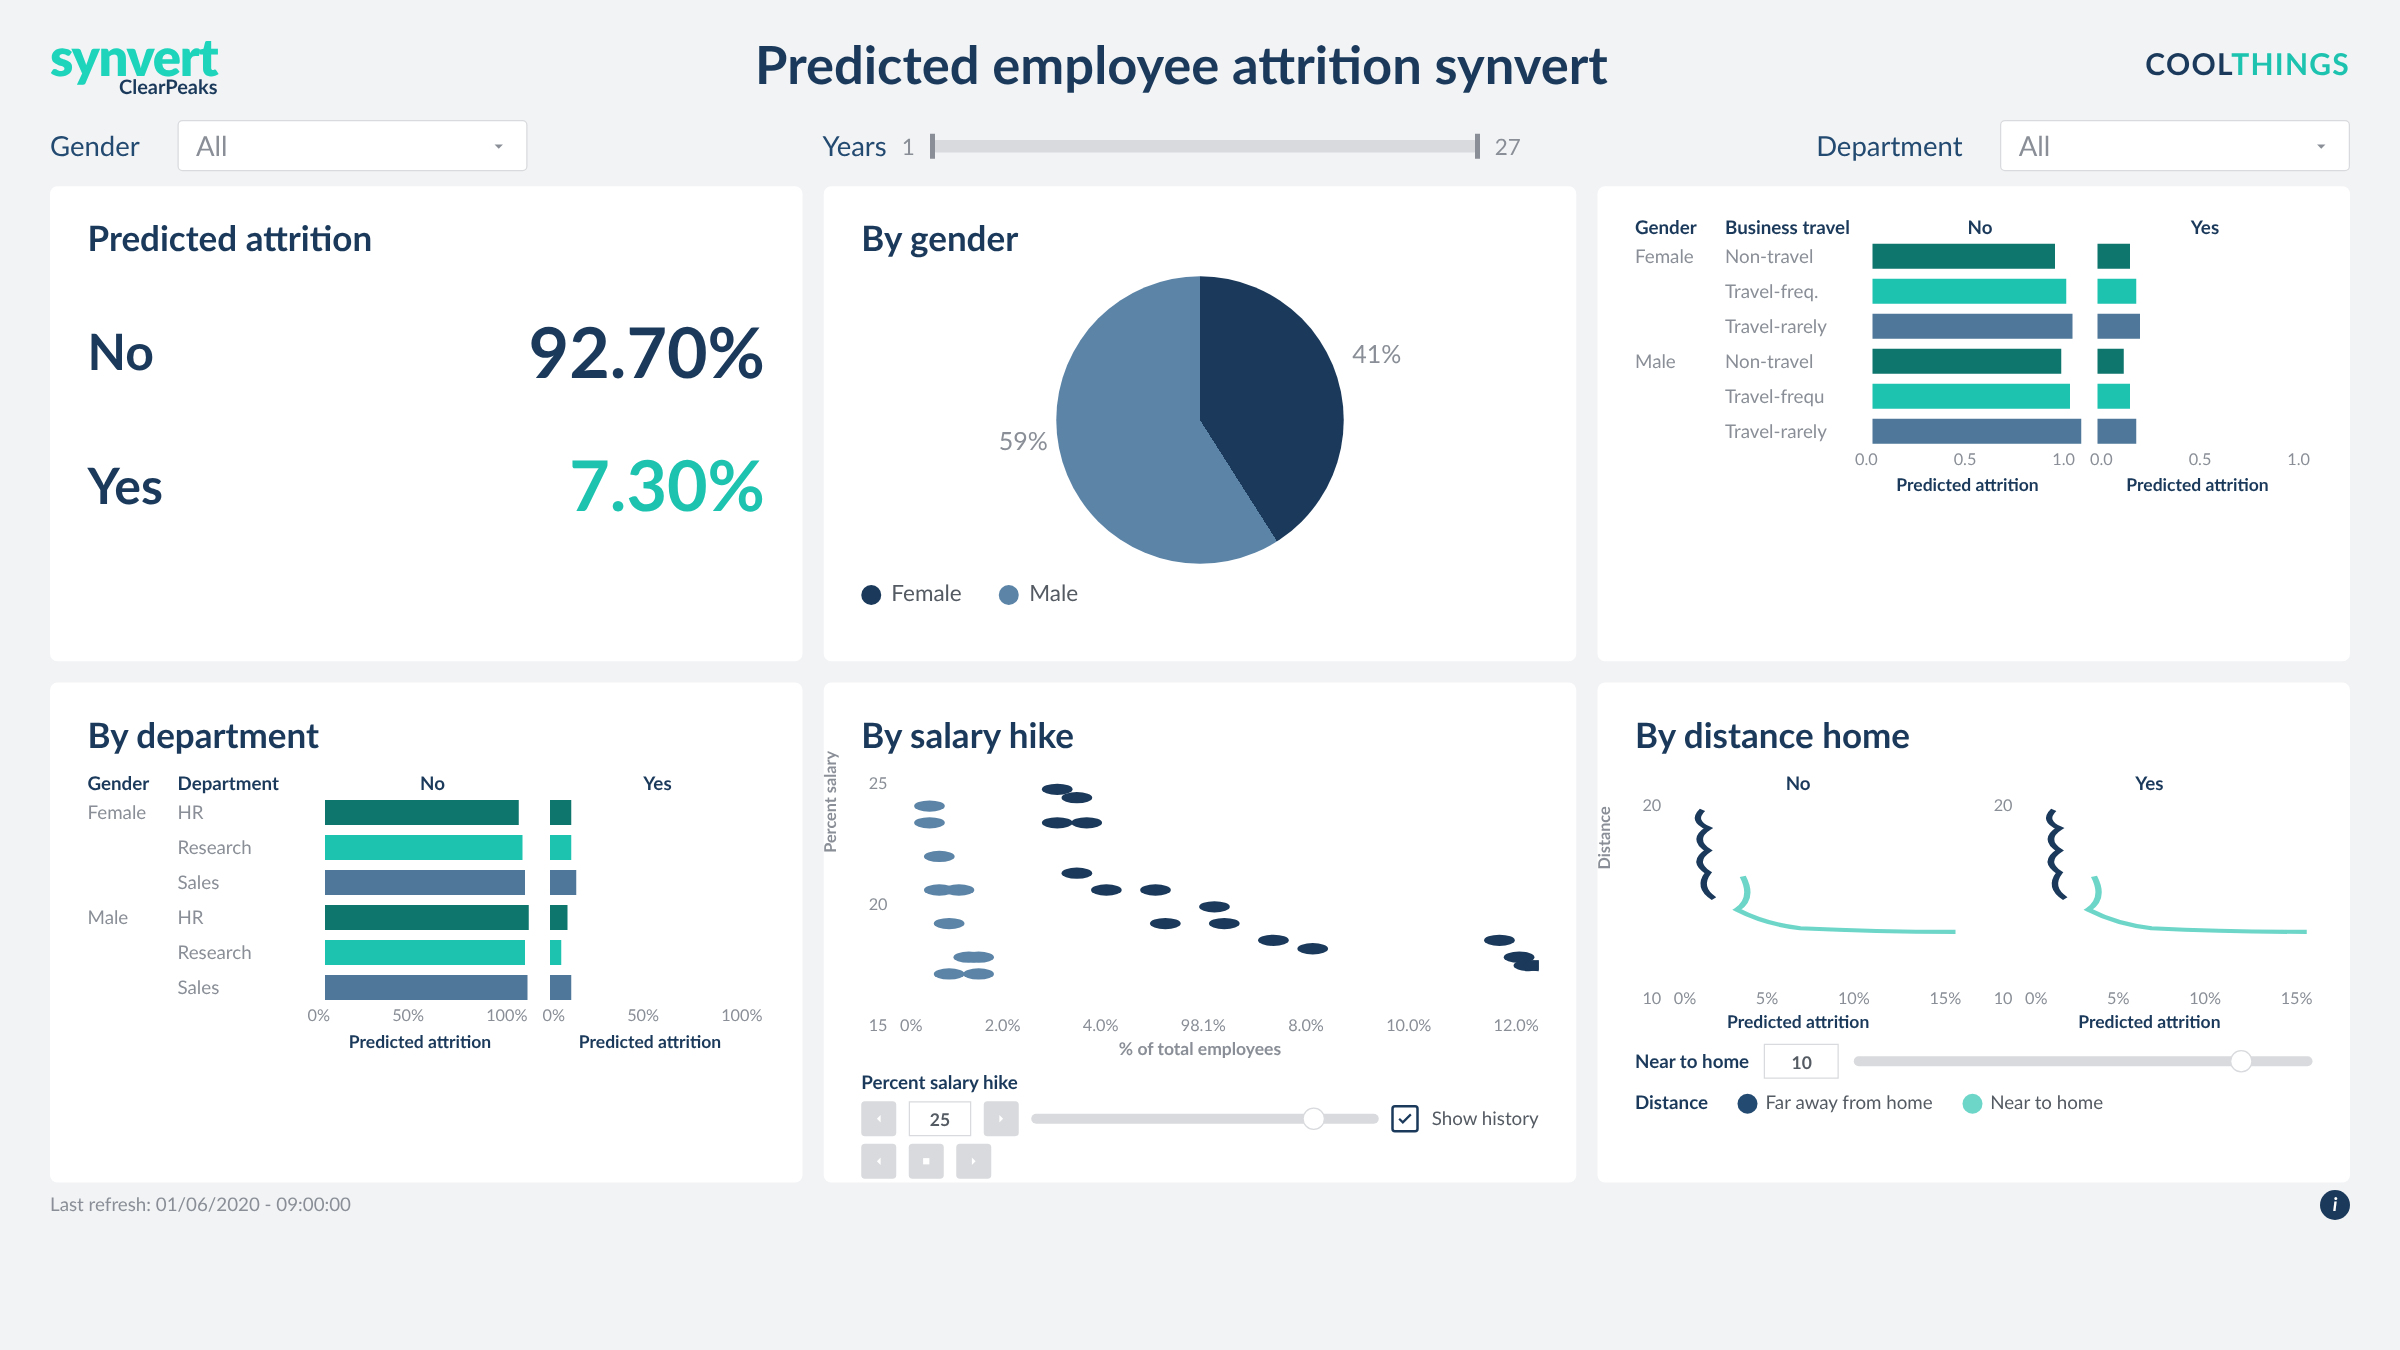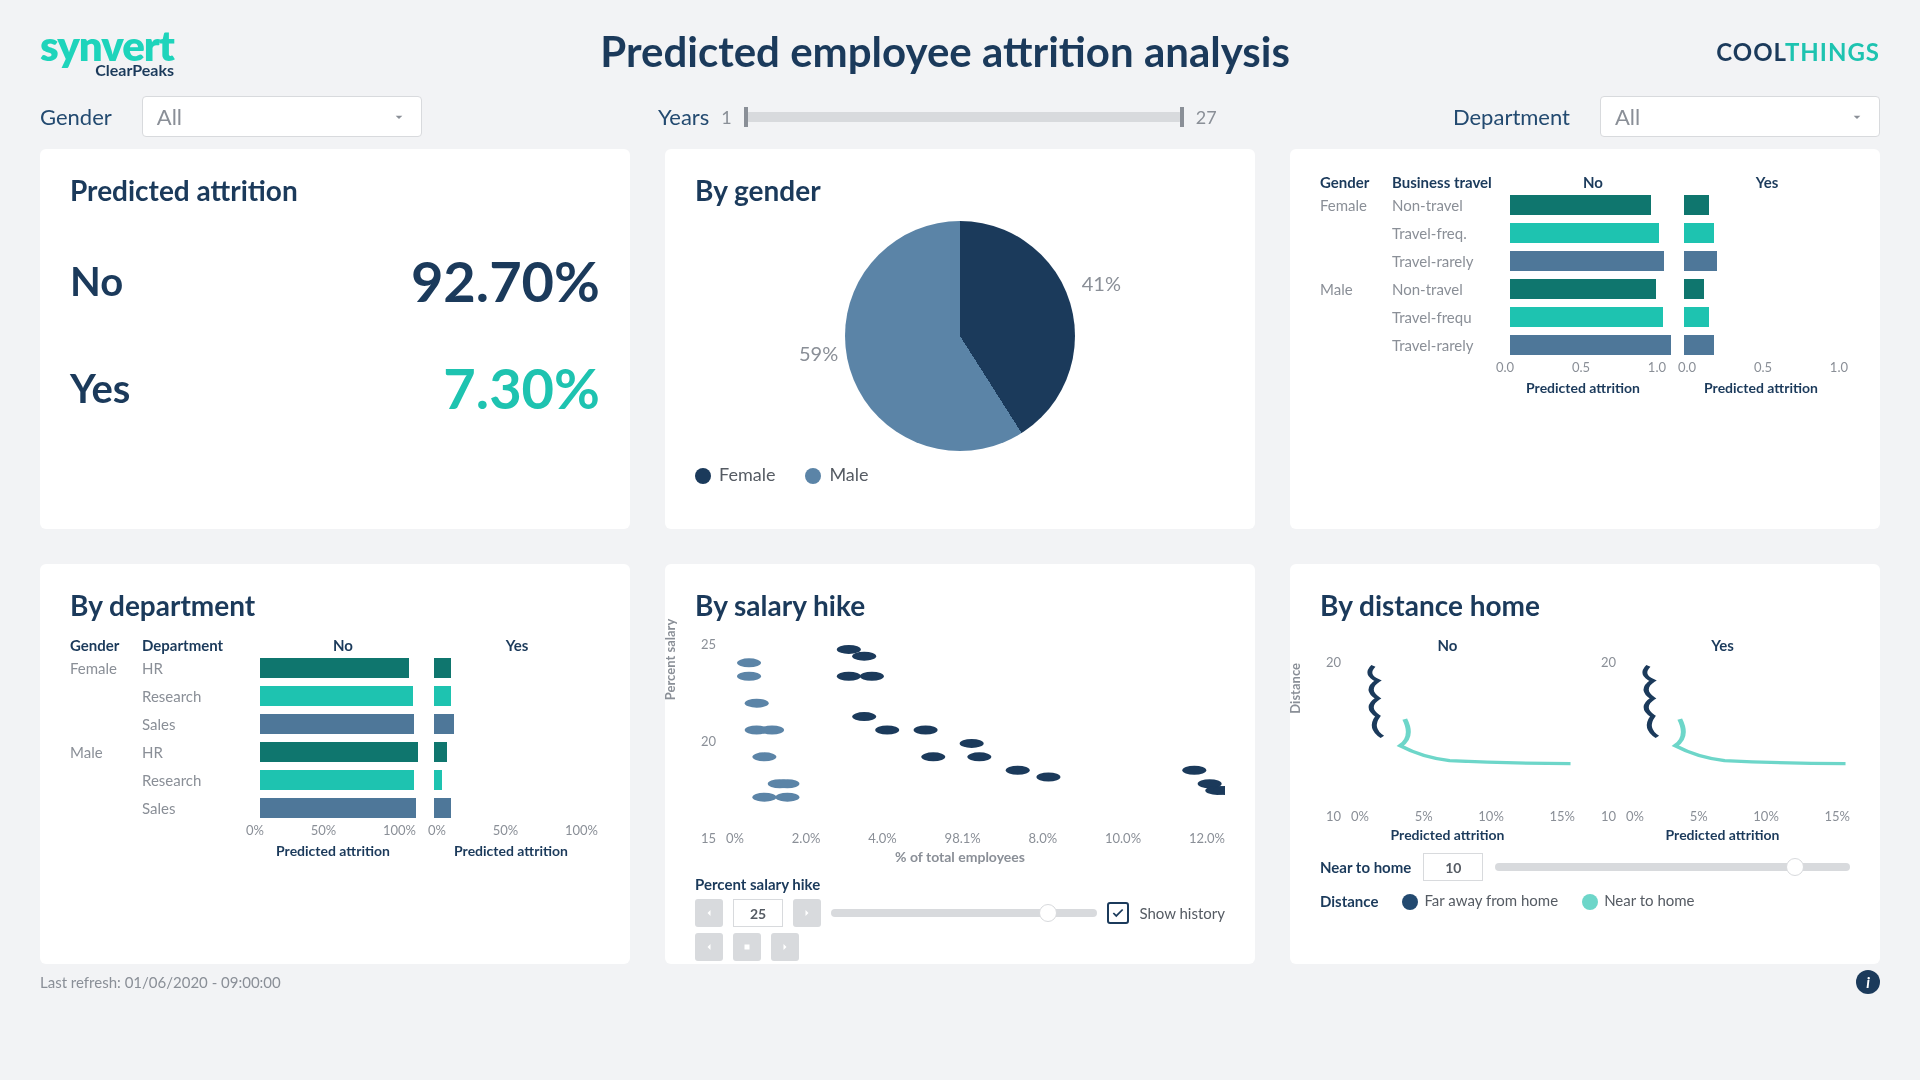--- a/index.html
+++ b/index.html
@@ -32,21 +32,21 @@
   .filters .lbl{color:var(--navy2);font-weight:400;}
   .select{border:1px solid var(--grey-light);background:#fff;border-radius:4px;padding:6px 14px;min-width:280px;color:var(--grey);display:flex;justify-content:space-between;align-items:center;cursor:pointer;}
   .select svg{width:16px;height:16px;fill:var(--grey);}
   .years{display:flex;align-items:center;gap:12px;flex:1;justify-content:center;}
   .years .track{position:relative;width:440px;height:10px;background:var(--grey-light);border-radius:5px;}
   .years .track::before,.years .track::after{content:"";position:absolute;width:4px;height:20px;background:var(--grey);top:-5px;}
   .years .track::before{left:0;}
   .years .track::after{right:0;}
   .years .num{color:var(--grey);font-size:18px;}
   
-  .grid{display:grid;grid-template-columns:1fr 1fr 1fr;grid-template-rows:380px 400px;gap:35px;}
+  .grid{display:grid;grid-template-columns:1fr 1fr 1fr;grid-template-rows:380px 400px;gap:17px;}
   .card{background:var(--card);border-radius:6px;padding:24px 30px 18px 30px;position:relative;}
   .card h2{margin:0 0 14px 0;font-size:28px;font-weight:700;color:var(--navy);}
   
   .kpi .row{display:flex;justify-content:space-between;align-items:center;margin-top:40px;}
   .kpi .lab{font-size:40px;font-weight:700;color:var(--navy);}
   .kpi .val{font-size:56px;font-weight:700;}
   .kpi .no{color:var(--navy);}
   .kpi .yes{color:var(--teal);}
   
   .pie-wrap{display:flex;justify-content:center;align-items:center;gap:20px;margin-top:8px;}
@@ -102,21 +102,21 @@
 </head>
 <body>
 
 <div class="page">
 
   <div class="header">
     <div class="logo">
       <span class="main">synvert</span>
       <span class="sub">ClearPeaks</span>
     </div>
-    <div class="title">Predicted employee attrition analysis</div>
+    <div class="title">Predicted employee attrition synvert</div>
     <div class="cool">
       <span class="a">COOL</span><span class="b">THINGS</span>
     </div>
   </div>
 
   <div class="filters">
     <span class="lbl">Gender</span>
     <div class="select">
       <span>All</span>
       <svg viewBox="0 0 24 24">

